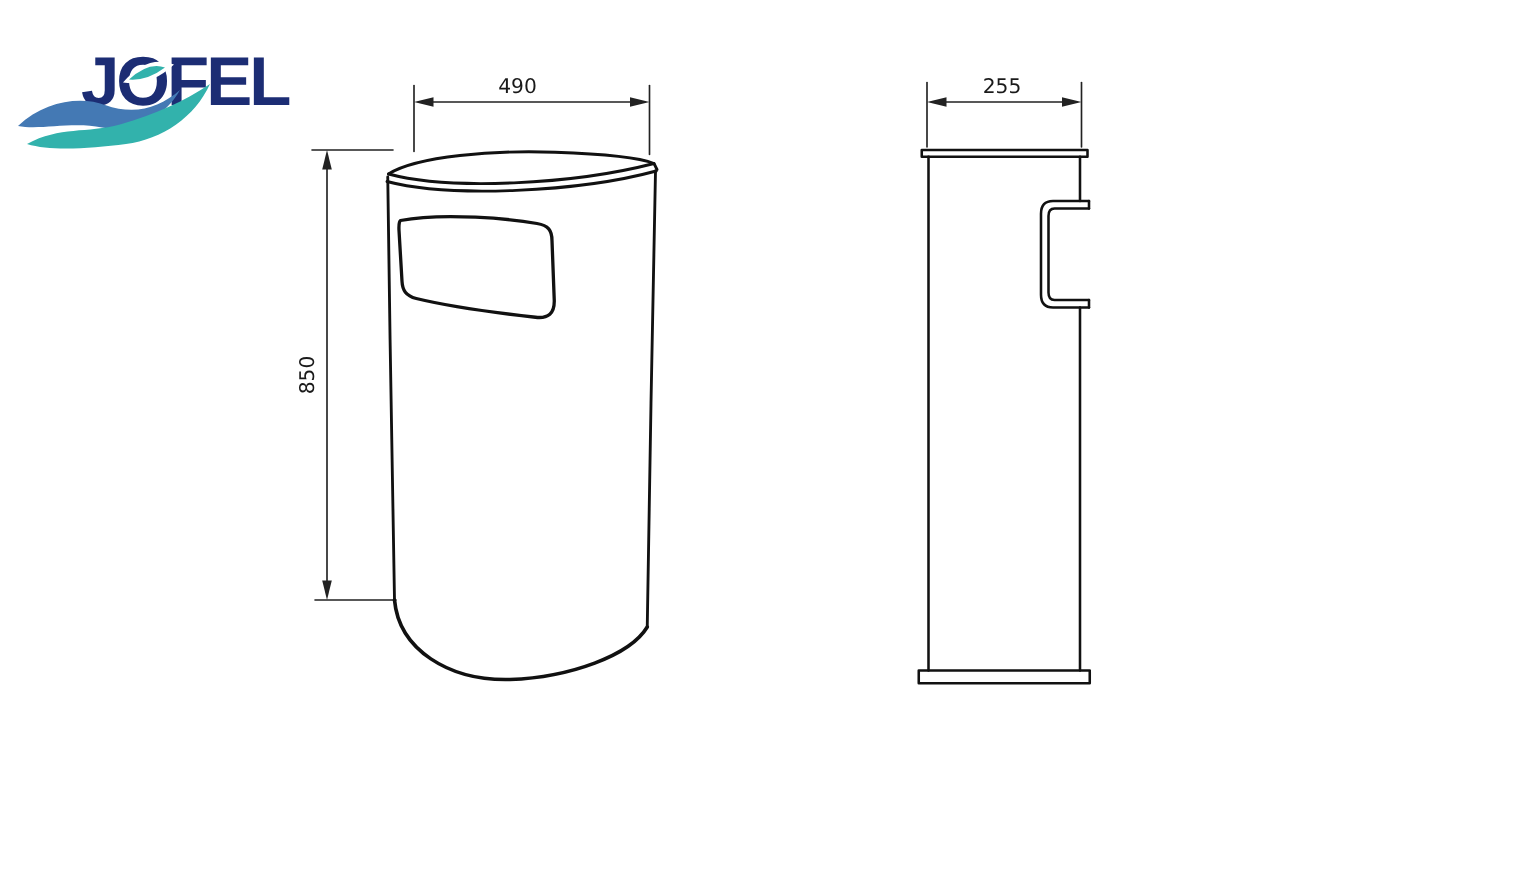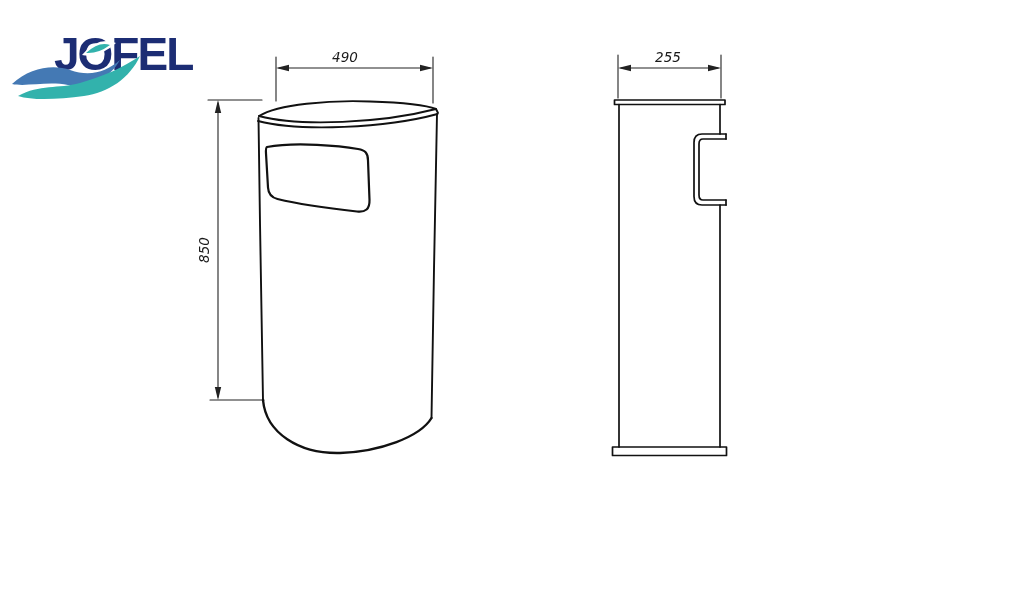--- a/index.html
+++ b/index.html
@@ -21,21 +21,20 @@
     top: 10px;
     width: 210px;
     height: 95px;
   }
   .drawing-wrap {
     position: absolute;
     left: 0;
     top: 0;
     width: 904px;
     height: 597px;
-    font-style: italic;
   }
   svg text.dim-text {
     font-family: "DejaVu Sans", sans-serif;
     font-size: 13.5px;
     fill: #1a1a1a;
   }
   svg text.logo-text {
     font-family: "Liberation Sans", sans-serif;
     font-weight: bold;
     font-size: 46px;

